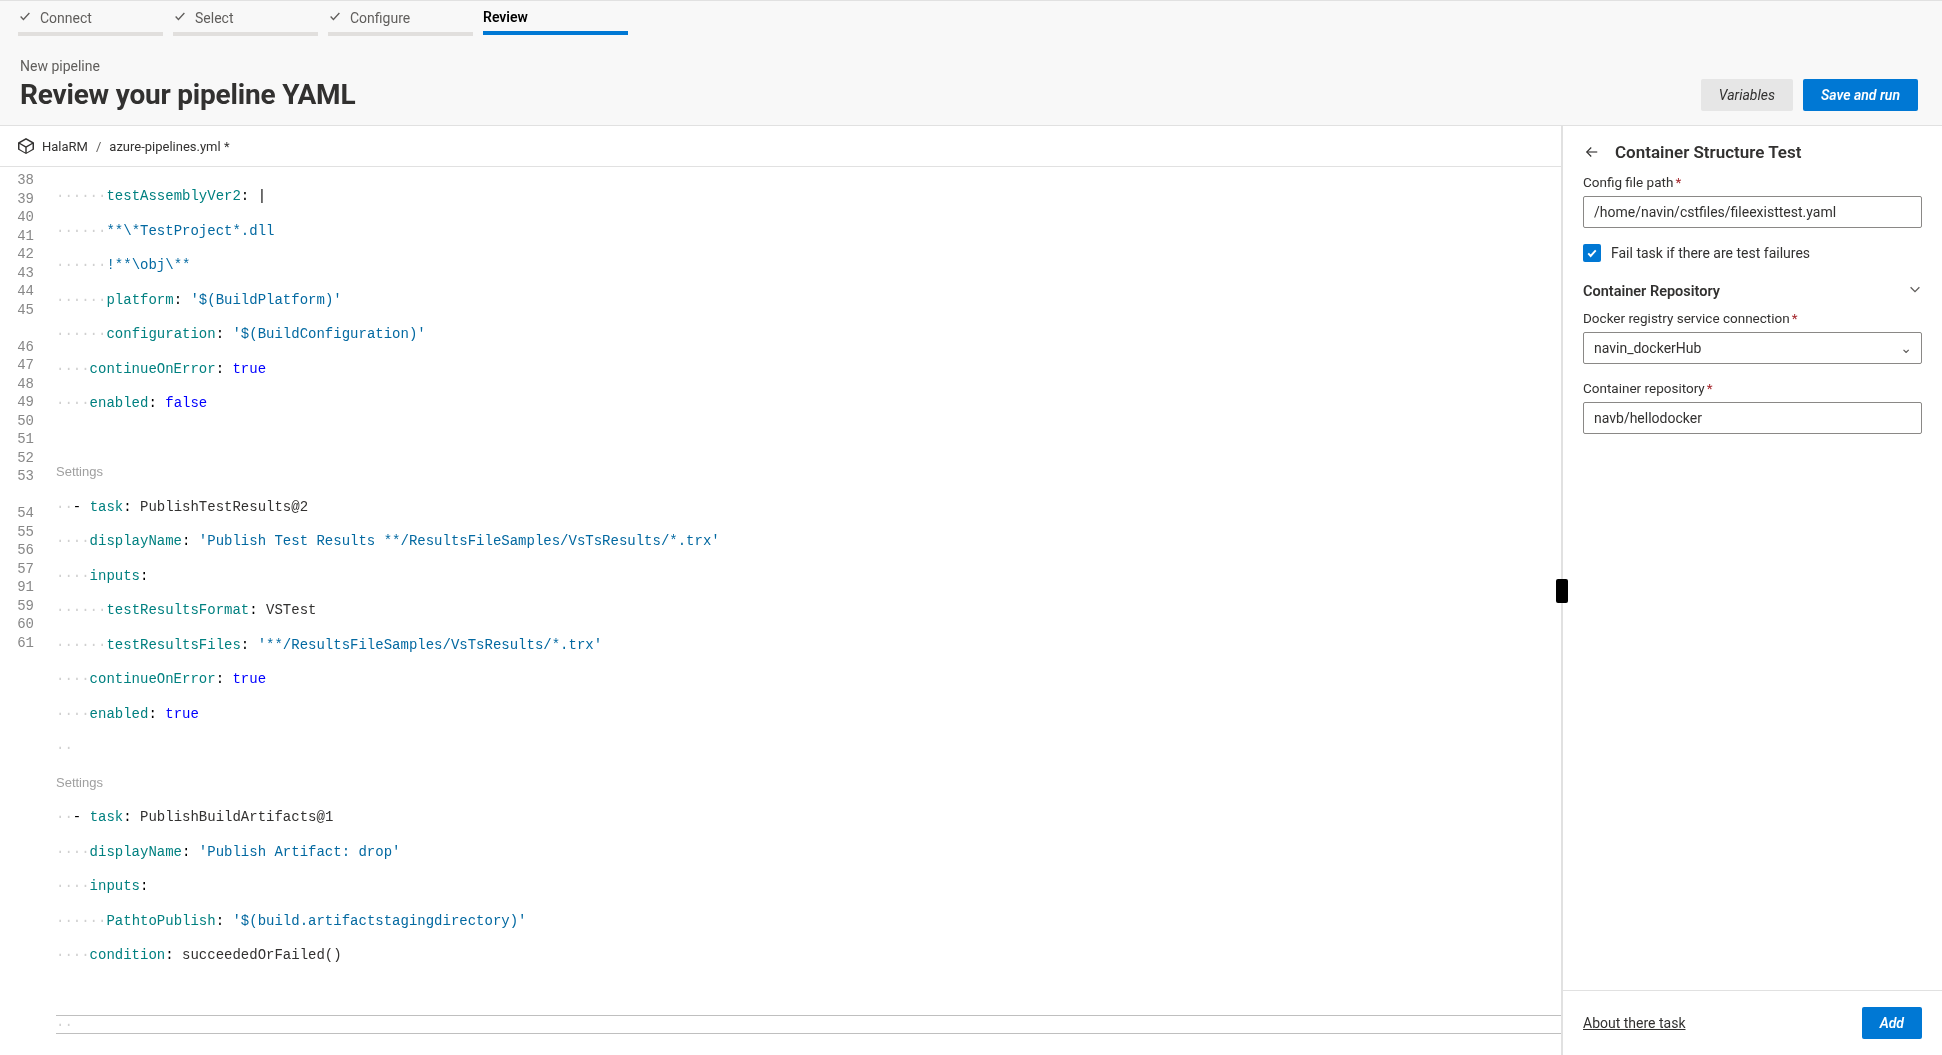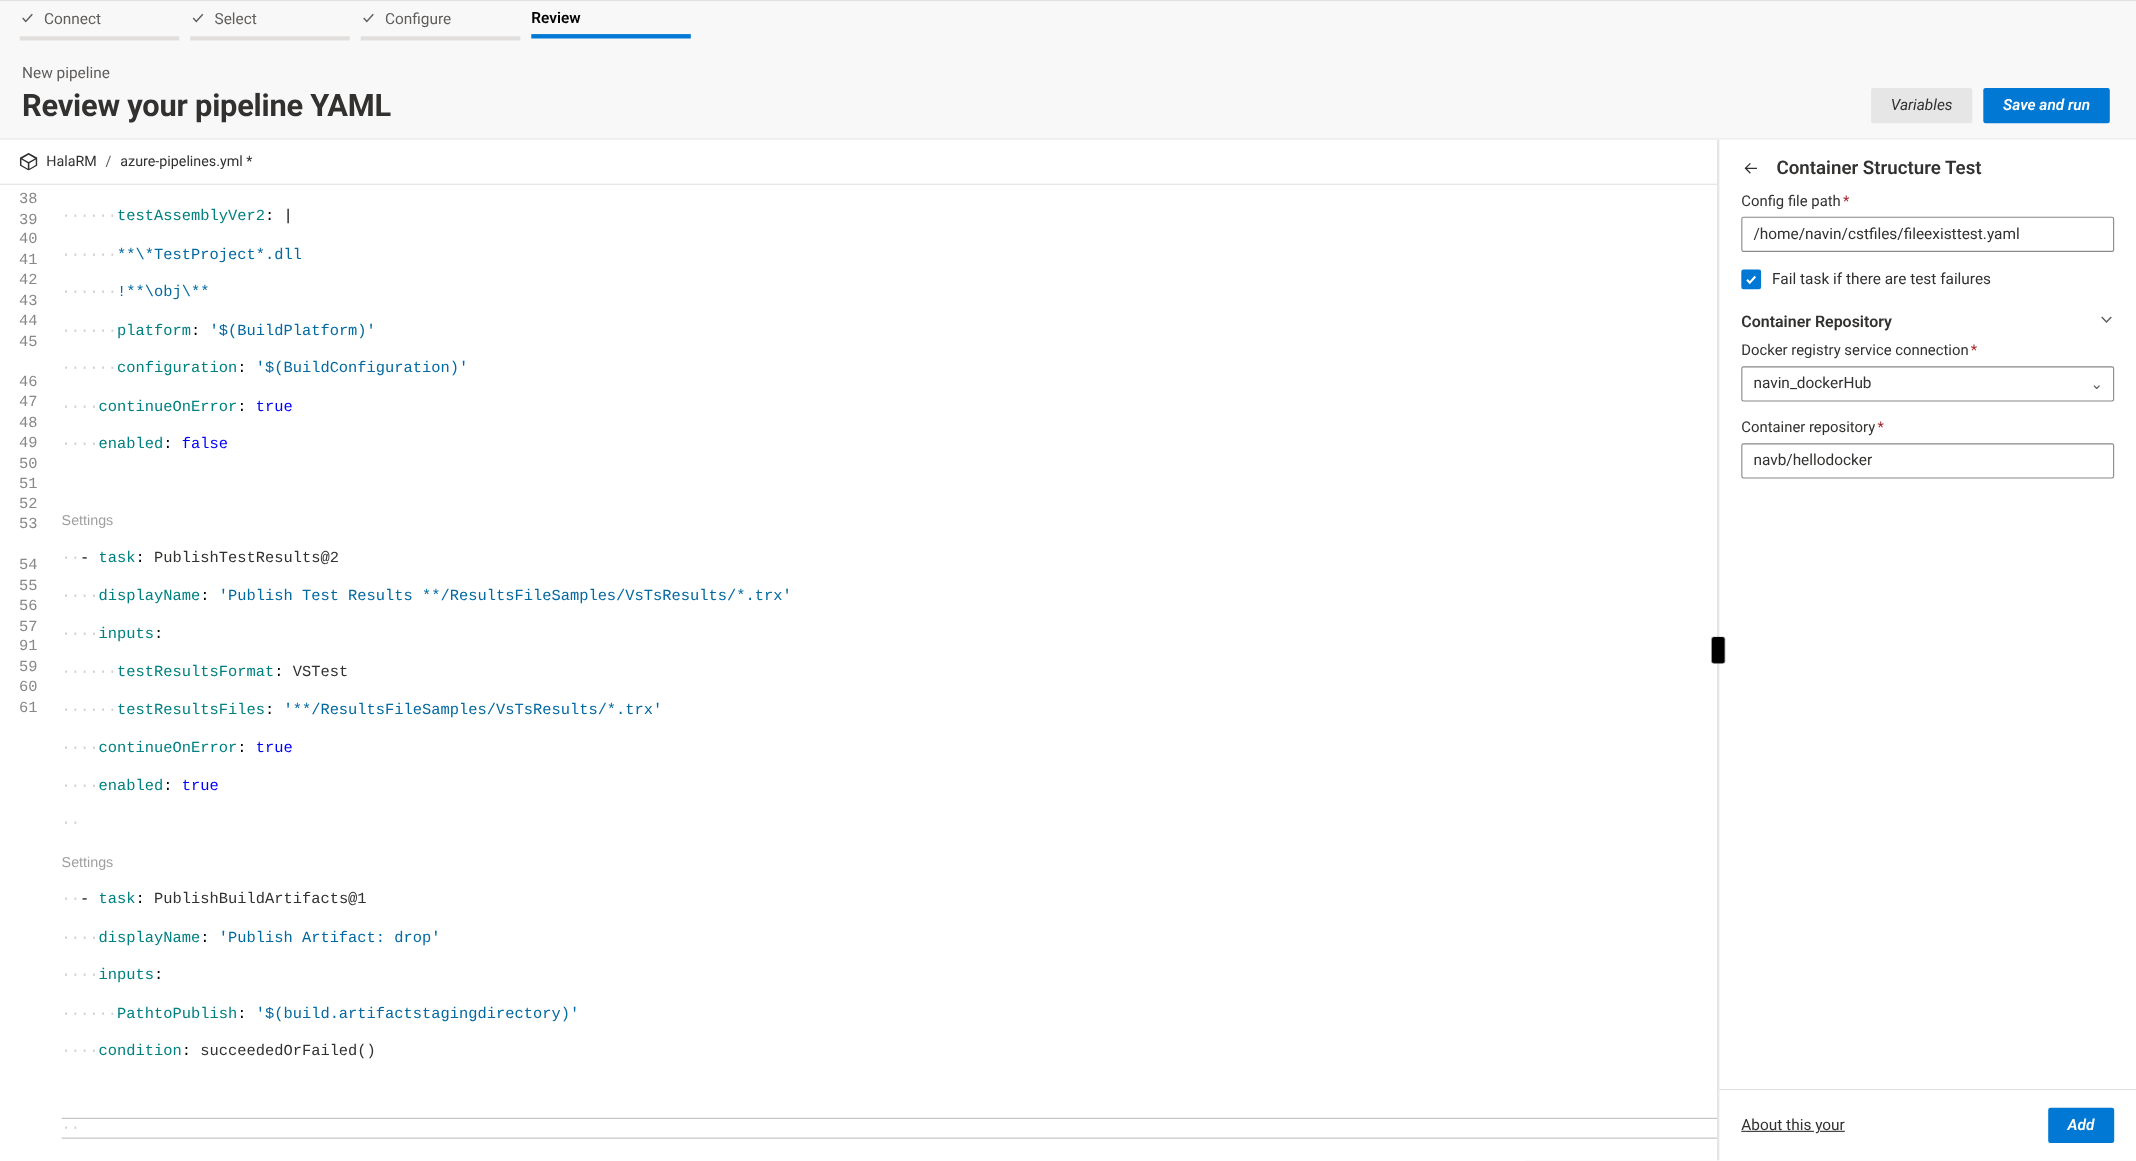--- a/index.html
+++ b/index.html
@@ -383,18 +383,18 @@
         <div class="form-group">
           <label class="form-label">
             <span>Container repository</span><span class="req">*</span>
           </label>
           <input class="text-input" value="navb/hellodocker" style="">
         </div>
 
       </div>
 
       <div class="panel-footer">
-        <a class="about-link" href="#">About this your</a>
+        <a class="about-link" href="#">About there task</a>
         <button class="btn btn-primary">Add</button>
       </div>
     </div>
   </div>
 </div>
 
 </body></html>

